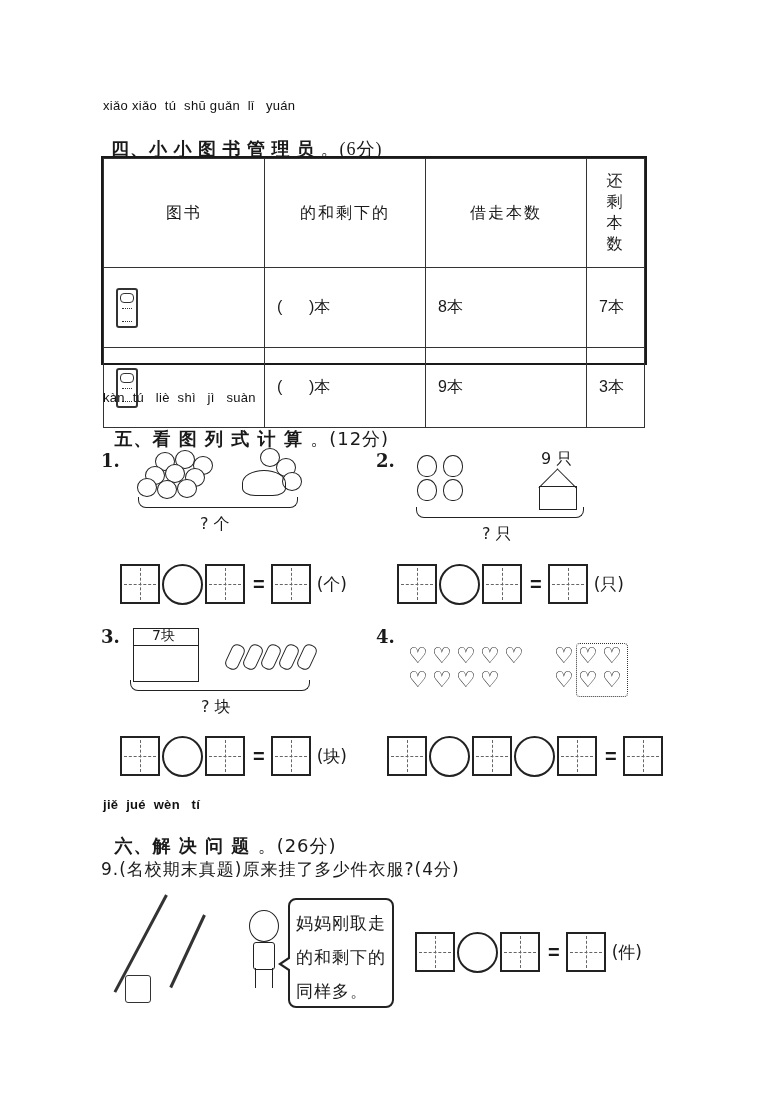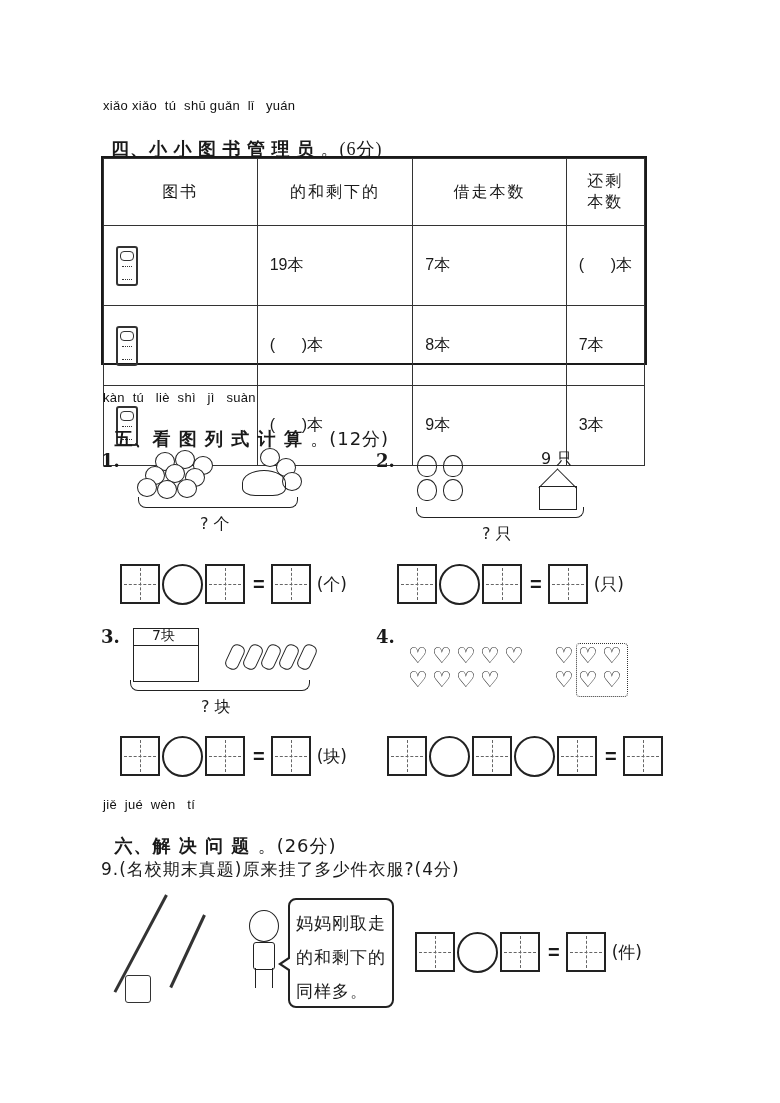--- a/index.html
+++ b/index.html
@@ -58,26 +58,20 @@
 </div>
 
 <div class="tbl">
   <table>
     <tbody>
         <tr>
       <th style="width:136px">图书</th>
       <th style="width:136px">的和剩下的</th>
       <th style="width:136px">借走本数</th>
       <th>还剩本数</th>
-    </tr>
-    <tr>
-      <td><span class="book"></span></td>
-      <td>19本</td>
-      <td>7本</td>
-      <td class="paren">(      )本</td>
     </tr>
     <tr>
       <td><span class="book"></span></td>
       <td class="paren">(      )本</td>
       <td>8本</td>
       <td>7本</td>
     </tr>
     <tr>
       <td><span class="book"></span></td>
       <td class="paren">(      )本</td>
@@ -192,21 +186,21 @@
 <div class="eq" style="left:387px; top:736px;">
   <div class="box"></div>
   <div class="circle"></div>
   <div class="box"></div>
   <div class="circle"></div>
   <div class="box"></div>
   <span class="equals">=</span>
   <div class="box"></div>
 </div>
 
-<div class="abs pinyin" style="left:103px; top:797px;">jiě  jué  wèn   tí</div>
+<div class="abs pinyin" style="left:103px; top:797px;font-weight:bold;">jiě  jué  wèn   tí</div>
 <div class="abs sec-title" style="left:100px; top:813px;text-align:center;">
   <span>六、</span><span>解 决 问 题 </span><span class="score">。(26分)</span>
 </div>
 
 <div class="abs q-text" style="left:101px; top:858px;">9.(名校期末真题)原来挂了多少件衣服?(4分)</div>
 
 <div class="abs" style="left:125px; top:895px; width:110px; height:115px;">
   <div class="abs" style="left:40px; top:0px; width:3px; height:110px; background:#333; transform:rotate(28deg); transform-origin:top;"></div>
   <div class="abs" style="left:78px; top:20px; width:3px; height:80px; background:#333; transform:rotate(25deg); transform-origin:top;"></div>
   <div class="abs" style="left:0px; top:80px; width:24px; height:26px; border:1.5px solid #333; border-radius:3px;"></div>

